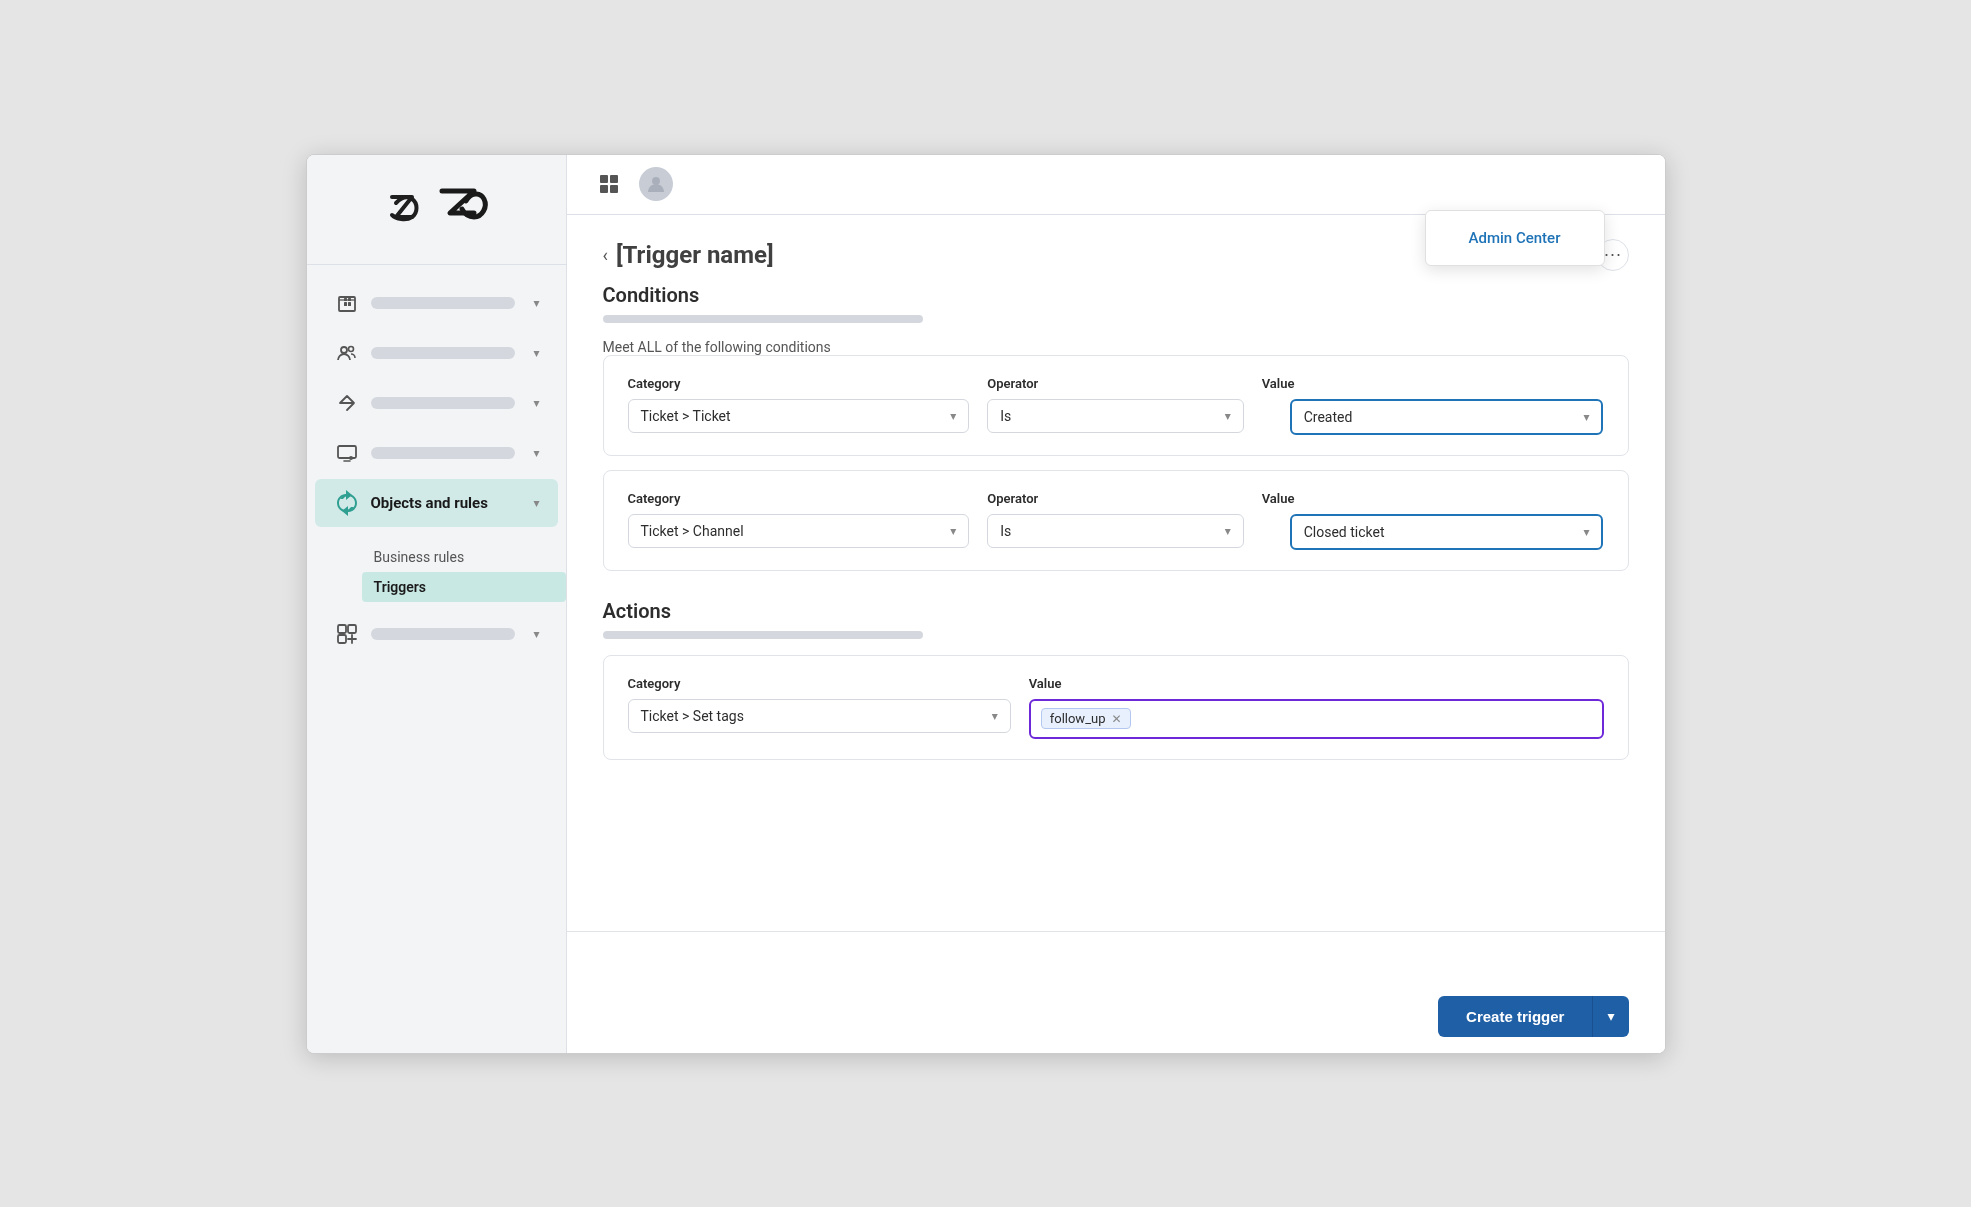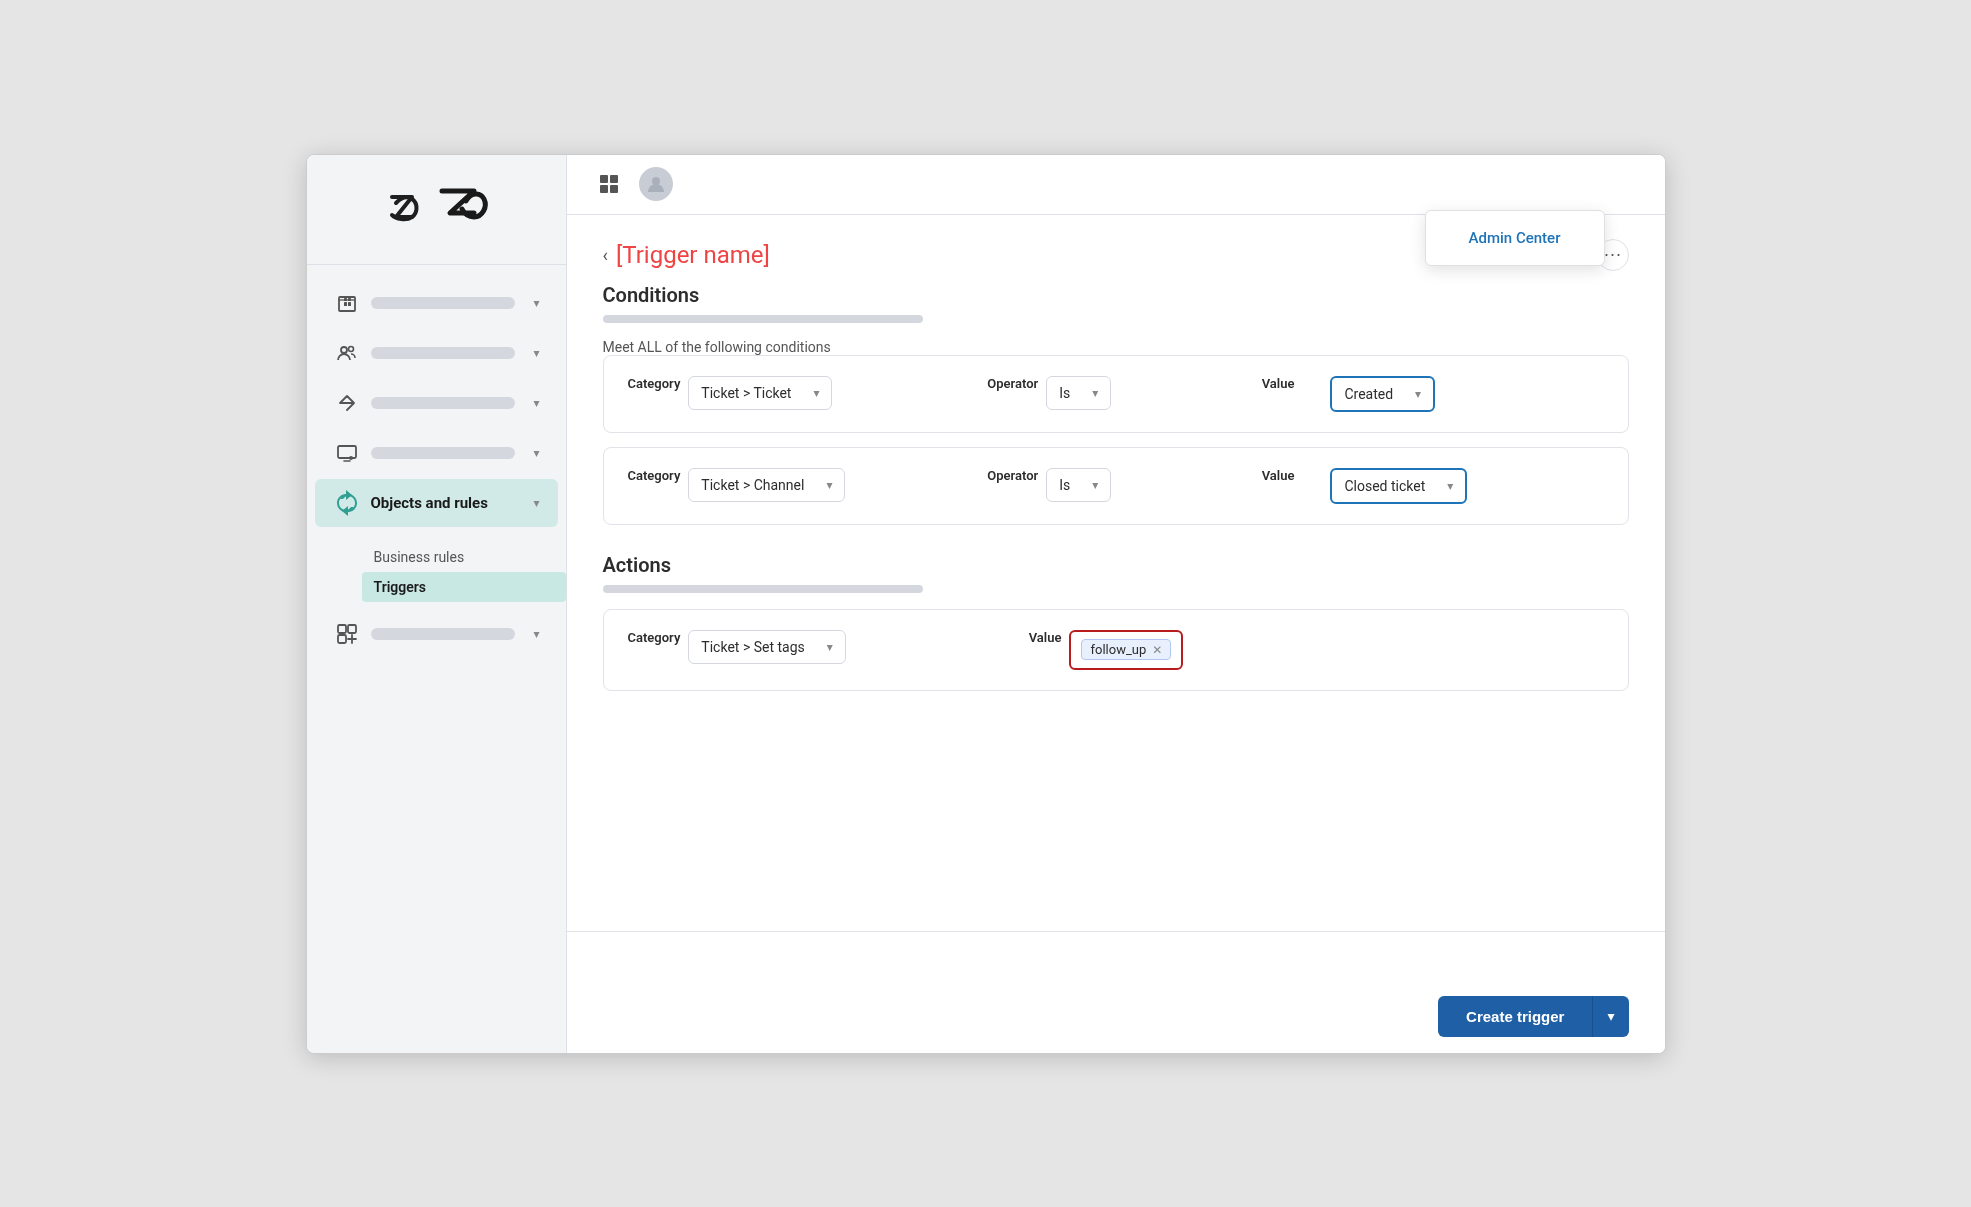--- a/index.html
+++ b/index.html
@@ -179,22 +179,22 @@
       gap: 8px;
       margin-bottom: 12px;
     }
     .back-arrow {
       color: #555;
       font-size: 18px;
       cursor: pointer;
     }
     .page-title {
       font-size: 24px;
-      font-weight: 400;
-      color: #ef4444;
+      font-weight: 700;
+      color: #404040;
     }
     .more-btn {
       margin-left: auto;
       width: 32px; height: 32px;
       border-radius: 50%;
       border: 1px solid #dde1e7;
       background: #fff;
       display: flex; align-items: center; justify-content: center;
       cursor: pointer;
       font-size: 18px;
@@ -227,21 +227,21 @@
       margin-bottom: 14px;
       background: #fff;
     }
     .condition-row {
       display: flex;
       gap: 18px;
       align-items: flex-start;
     }
     .condition-col {
       display: flex;
-      flex-direction: row;
+      flex-direction: column;
       gap: 8px;
     }
     .condition-col.cat { flex: 2; }
     .condition-col.op { flex: 1.5; }
     .condition-col.val { flex: 2; }
     .col-label {
       font-size: 13px;
       font-weight: 600;
       color: #2d2d2d;
     }
@@ -283,21 +283,21 @@
       align-items: flex-start;
     }
     .action-col.cat { flex: 2; }
     .action-col.val { flex: 3; }
     
     .tag-input-container {
       display: flex;
       align-items: center;
       flex-wrap: wrap;
       gap: 6px;
-      border: 2px solid #b91c1c;
+      border: 2px solid #6d28d9;
       border-radius: 6px;
       padding: 6px 10px;
       background: #fff;
       min-height: 40px;
     }
     .tag-pill {
       display: flex;
       align-items: center;
       background: #e8f0fe;
       border: 1px solid #b3c8f0;

